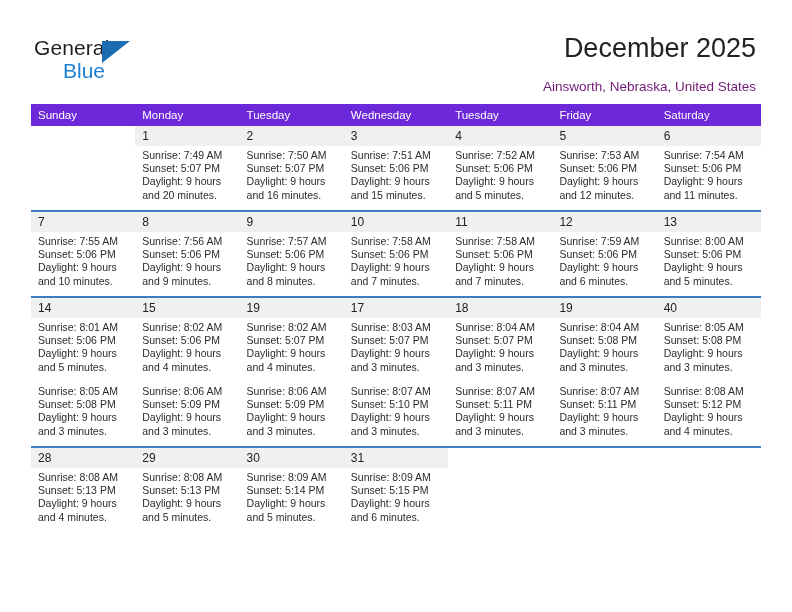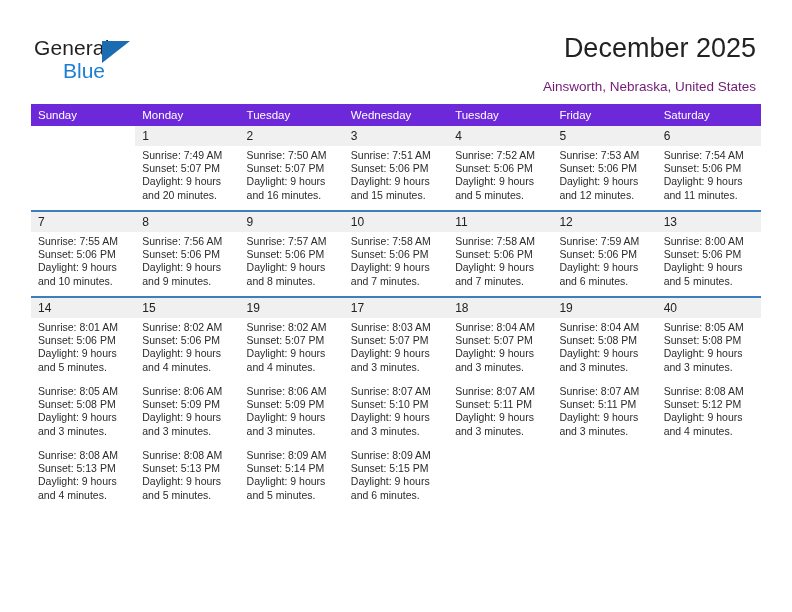--- a/index.html
+++ b/index.html
@@ -375,20 +375,29 @@
             <span class="info-line">Daylight: 9 hours</span>
             <span class="info-line">and 3 minutes.</span>
           </td>
           <td>
             <span class="info-line">Sunrise: 8:08 AM</span>
             <span class="info-line">Sunset: 5:12 PM</span>
             <span class="info-line">Daylight: 9 hours</span>
             <span class="info-line">and 4 minutes.</span>
           </td>
         </tr>
+        <tr class="daynum-row">
+          <td>28</td>
+          <td>29</td>
+          <td>30</td>
+          <td>31</td>
+          <td class="empty"></td>
+          <td class="empty"></td>
+          <td class="empty"></td>
+        </tr>
         <tr class="info-row">
           <td>
             <span class="info-line">Sunrise: 8:08 AM</span>
             <span class="info-line">Sunset: 5:13 PM</span>
             <span class="info-line">Daylight: 9 hours</span>
             <span class="info-line">and 4 minutes.</span>
           </td>
           <td>
             <span class="info-line">Sunrise: 8:08 AM</span>
             <span class="info-line">Sunset: 5:13 PM</span>

